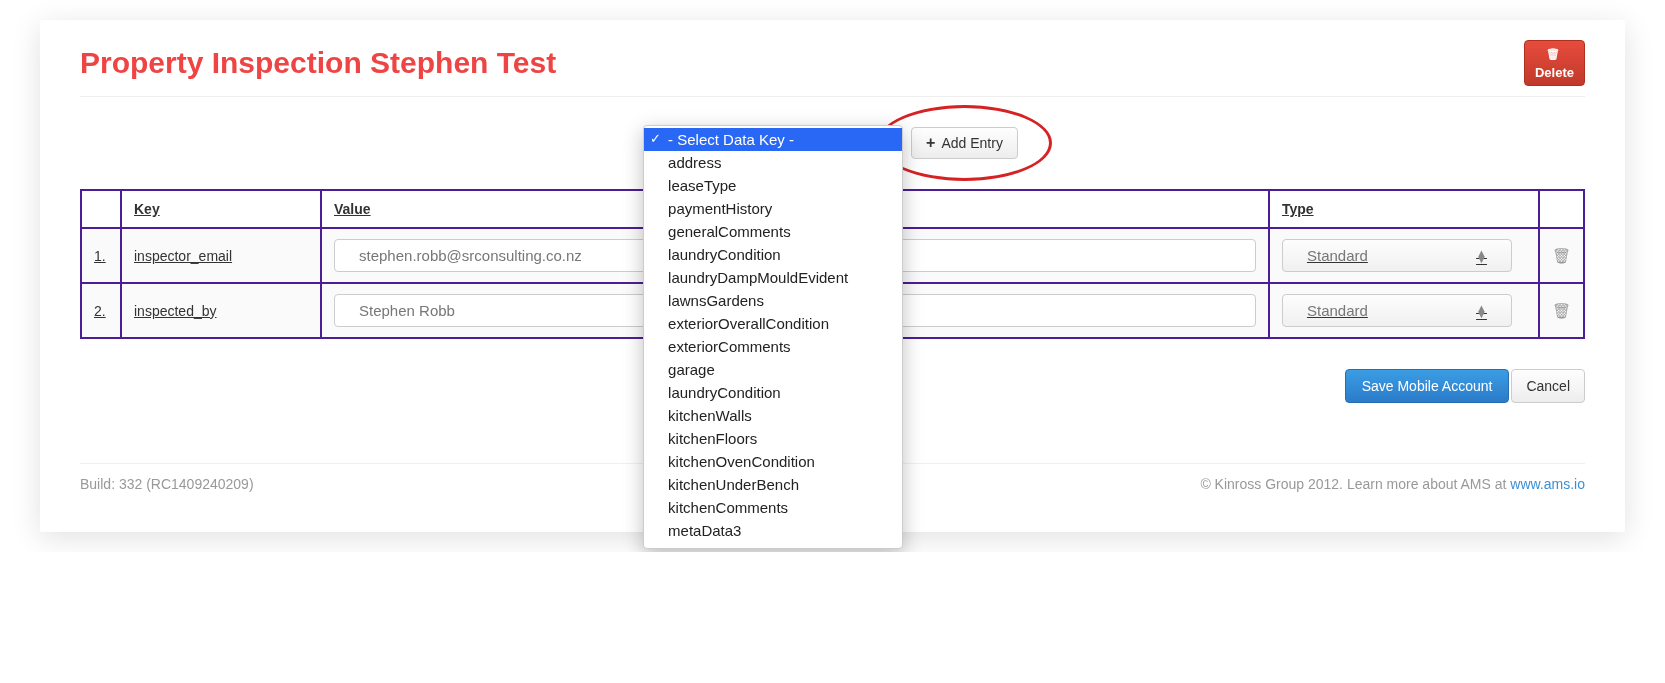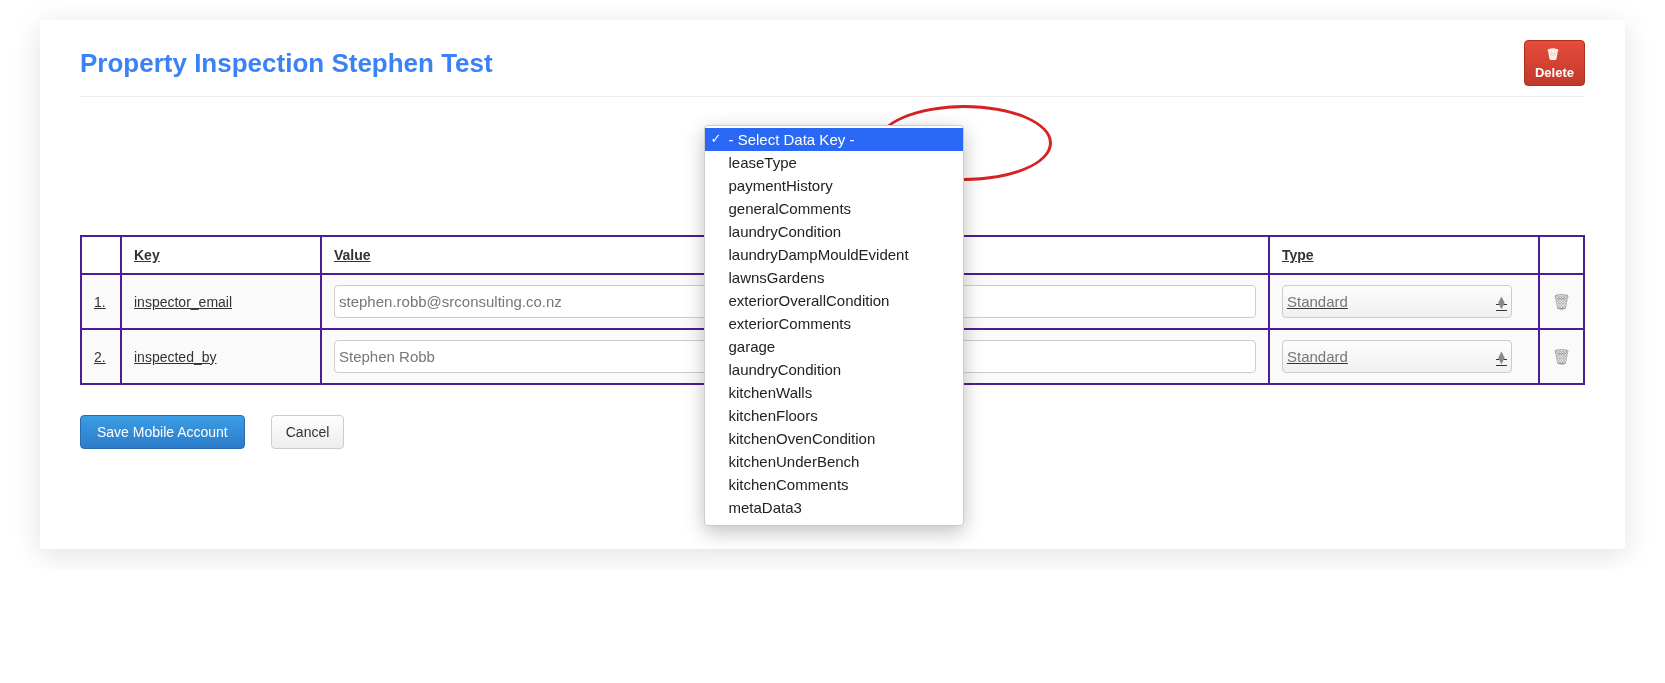--- a/index.html
+++ b/index.html
@@ -21,23 +21,23 @@
     }
     .header-row {
       display: flex;
       justify-content: space-between;
       align-items: center;
       border-bottom: 1px solid #eee;
       padding-bottom: 10px;
       margin-bottom: 30px;
     }
     h1 {
-      font-size: 26px;
+      font-size: 30px;
       font-weight: bold;
-      color: #3b82f6;
+      color: #ef4444;
     }
     .btn {
       display: inline-flex;
       align-items: center;
       padding: 6px 14px;
       font-size: 14px;
       border-radius: 4px;
       border: 1px solid #ccc;
       background: linear-gradient(#fff, #f0f0f0);
       cursor: pointer;
@@ -56,25 +56,24 @@
       background: linear-gradient(#fefefe, #ededed);
       border: 1px solid #ccc;
       color: #333;
     }
     .plus { font-weight: bold; font-size: 16px; margin-right: 2px; }
     .trash-icon::before { content: "🗑"; font-size: 11px; margin-right: 3px; }
 
     .toolbar-row {
       display: flex;
       justify-content: center;
-      align-items: center;
+      align-items: flex-end;
       gap: 14px;
       margin-bottom: 30px;
       position: relative;
-      flex-direction: column;
     }
 
     .dropdown-wrapper {
       position: relative;
     }
     .dropdown-display {
       width: 250px;
       height: 32px;
       border: 1px solid #8ab4e8;
       border-radius: 4px;
@@ -154,21 +153,21 @@
       background: #fafafa;
     }
     .col-num { width: 40px; text-align: left; }
     .col-key { width: 200px; }
     .col-value { }
     .col-type { width: 270px; }
     .col-action { width: 40px; text-align: center; }
 
     input.text-input, .select-type {
       width: 100%;
-      padding: 7px 4px;
+      padding: 7px 24px;
       font-size: 15px;
       border: 1px solid #ccc;
       border-radius: 4px;
       background: #fff;
       color: #777;
     }
     .select-type {
       appearance: none;
       background: linear-gradient(#fdfdfd, #f0f0f0);
       position: relative;
@@ -181,22 +180,22 @@
 
     .trash-btn {
       color: #999;
       font-size: 15px;
       cursor: pointer;
       display: inline-block;
     }
 
     .action-buttons {
       display: flex;
-      justify-content: flex-start;
-      gap: 26px;
+      justify-content: flex-end;
+      gap: 2px;
       margin-bottom: 60px;
     }
     .btn-primary {
       background: linear-gradient(#3b9de4, #2b7bc9);
       border: 1px solid #2a6cb0;
       color: #fff;
       padding: 8px 16px;
     }
 
     .footer {
@@ -220,20 +219,21 @@
       <span class="trash-icon"></span>
       <span>Delete</span>
     </button>
   </div>
 
   <div class="toolbar-row">
     <div class="dropdown-wrapper">
       <div class="dropdown-display" title="- Select Data Key -"></div>
       <div class="dropdown-menu" id="dd-menu">
           <div class="item selected">- Select Data Key -</div>
+          <div class="item">address</div>
           <div class="item">leaseType</div>
           <div class="item">paymentHistory</div>
           <div class="item">generalComments</div>
           <div class="item">laundryCondition</div>
           <div class="item">laundryDampMouldEvident</div>
           <div class="item">lawnsGardens</div>
           <div class="item">exteriorOverallCondition</div>
           <div class="item">exteriorComments</div>
           <div class="item">garage</div>
           <div class="item">laundryCondition</div>
@@ -288,14 +288,20 @@
           <td class="col-action"><span class="trash-btn">🗑</span></td>
         </tr>
       </tbody>
   </table>
 
   <div class="action-buttons">
     <button class="btn btn-primary">Save Mobile Account</button>
     <button class="btn btn-default">Cancel</button>
   </div>
 
+  <div class="footer">
+    <div>Build: 332 (RC1409240209)</div>
+    <div>
+      <span>© Kinross Group 2012. Learn more about AMS at </span><a href="#">www.ams.io</a>
+    </div>
+  </div>
 
 </div>
 
 </body></html>

